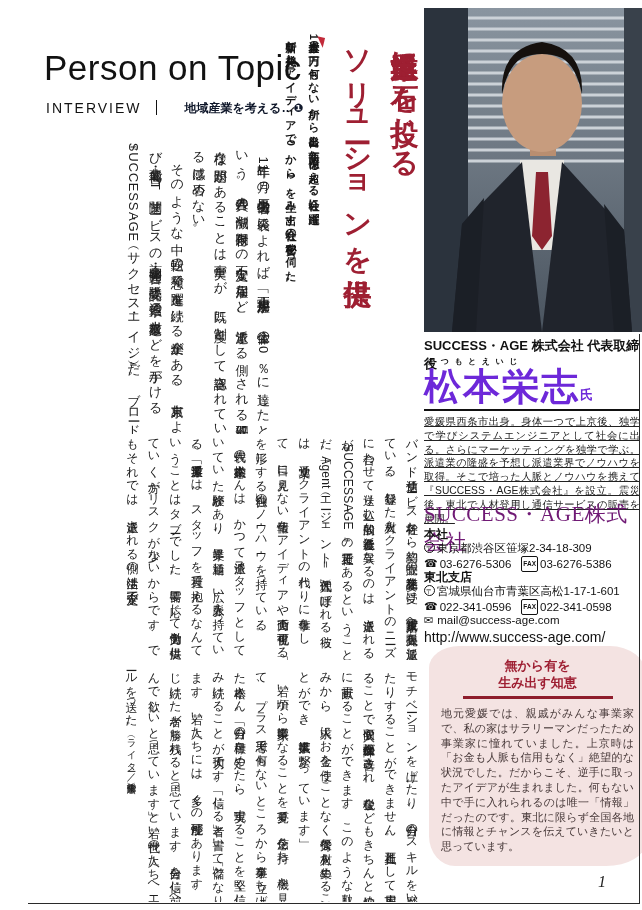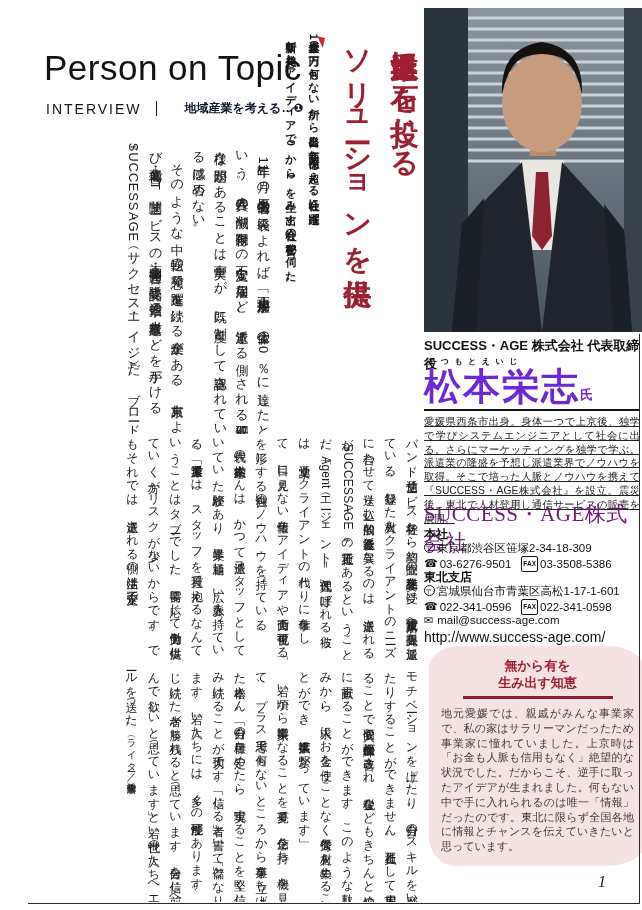--- a/index.html
+++ b/index.html
@@ -1,21 +1,21 @@
 <!DOCTYPE html>
 <html><head>
 <meta charset="utf-8">
 <style>
   html,body{margin:0;padding:0;background:#e8e8e8;}
   .page{position:relative;width:642px;height:910px;background:#ffffff;
         font-family:"Liberation Sans","DejaVu Sans",sans-serif;overflow:hidden;margin:0 auto;}
 
   
   .pot-title{position:absolute;left:44px;top:48px;font-size:35px;color:#121212;letter-spacing:.5px;}
-  .kicker{position:absolute;left:46px;top:100px;display:flex;align-items:center;gap:14px;}
+  .kicker{position:absolute;left:46px;top:100px;display:flex;gap:14px;}
   .kicker-label{font-size:14px;letter-spacing:2px;color:#121212;}
   .kicker-sep{width:1px;height:15px;background:#121212;}
   .kicker-series{font-size:12px;font-weight:700;color:#0f172a;margin-left:14px;}
 
   
   .vtext{writing-mode:vertical-rl;text-orientation:mixed;}
   .lead{position:absolute;left:279px;top:32px;height:368px;font-size:11px;line-height:23px;
         font-weight:700;color:#161616;letter-spacing:.6px;}
   .lead p{margin:0;}
   .headline{position:absolute;left:334px;top:30px;height:324px;font-size:28px;line-height:47px;
@@ -142,21 +142,21 @@
   <div class="caption-divider"></div>
   <div class="bio">愛媛県西条市出身。身体一つで上京後、独学で学びシステムエンジニアとして社会に出る。さらにマーケッティングを独学で学ぶ。派遣業の隆盛を予想し派遣業界でノウハウを取得。そこで培った人脈とノウハウを携えて『SUCCESS・AGE株式会社』を設立。震災後、東北で人材登用し通信サービスの販売を展開。</div>
   <div class="company-name">SUCCESS・AGE株式会社</div>
 
   <div class="office" style="top:527px;">
     <div class="office-label">本社</div>
     <div>
       <span class="circ-icon">〒</span><span>東京都渋谷区笹塚2-34-18-309</span>
     </div>
     <div>
-      <span class="tel-icon">☎</span><span>03-6276-9501</span><span class="fax-icon">FAX</span><span>03-3508-5386</span>
+      <span class="tel-icon">☎</span><span>03-6276-5306</span><span class="fax-icon">FAX</span><span>03-6276-5386</span>
     </div>
   </div>
 
   <div class="office" style="top:570px;">
     <div class="office-label">東北支店</div>
     <div>
       <span class="circ-icon">〒</span><span>宮城県仙台市青葉区高松1-17-1-601</span>
     </div>
     <div>
       <span class="tel-icon">☎</span><span>022-341-0596</span><span class="fax-icon">FAX</span><span>022-341-0598</span>

